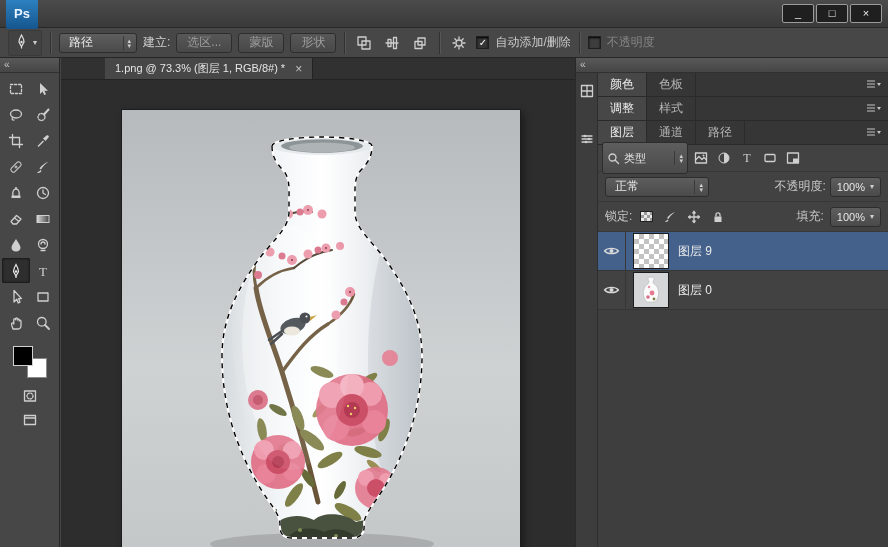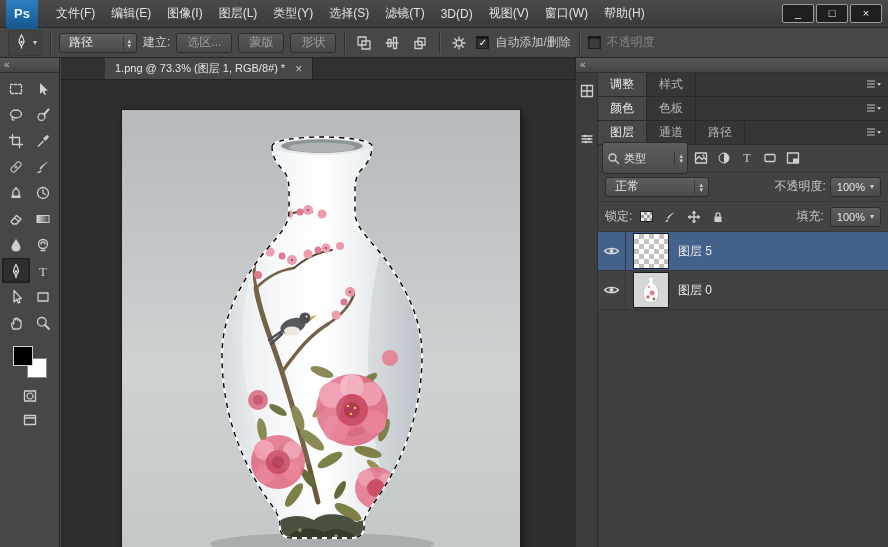--- a/index.html
+++ b/index.html
@@ -77,33 +77,20 @@
   .thumb.checker{background-color:#fff;background-image:linear-gradient(45deg,#c2c2c2 25%,transparent 25%,transparent 75%,#c2c2c2 75%),linear-gradient(45deg,#c2c2c2 25%,transparent 25%,transparent 75%,#c2c2c2 75%);background-size:10px 10px;background-position:0 0,5px 5px;}
   .layer-name{color:#ebebeb;font-size:12px;white-space:nowrap;}
 </style>
 </head>
 <body>
 
 <div class="app">
 
   <div class="titlebar">
     <div class="ps-logo">Ps</div>
-    <div class="menubar">
-      <span class="menu-item">文件(F)</span>
-      <span class="menu-item">编辑(E)</span>
-      <span class="menu-item">图像(I)</span>
-      <span class="menu-item">图层(L)</span>
-      <span class="menu-item">类型(Y)</span>
-      <span class="menu-item">选择(S)</span>
-      <span class="menu-item">滤镜(T)</span>
-      <span class="menu-item">3D(D)</span>
-      <span class="menu-item">视图(V)</span>
-      <span class="menu-item">窗口(W)</span>
-      <span class="menu-item">帮助(H)</span>
-    </div>
     <div class="win-controls">
       <div class="win-btn">_</div>
       <div class="win-btn">□</div>
       <div class="win-btn">×</div>
     </div>
   </div>
 
   <div class="optionsbar">
     <div class="tool-preset">
       <span><svg width="17" height="17">
@@ -481,33 +468,33 @@
               <path d="M3,5 L13,5 M3,8 L13,8 M3,11 L13,11"></path>
               <circle cx="6" cy="5" r="1.3" fill="#cfcfcf" stroke="none"></circle>
               <circle cx="10" cy="8" r="1.3" fill="#cfcfcf" stroke="none"></circle>
               <circle cx="7" cy="11" r="1.3" fill="#cfcfcf" stroke="none"></circle>
             </svg>
           </span>
       </div>
       <div class="panels">
 
         <div class="tabrow">
-          <div class="ptab active">调整</div>
-          <div class="ptab">样式</div>
+          <div class="ptab active">颜色</div>
+          <div class="ptab">色板</div>
           <div class="pmenu">
               <svg width="15" height="11">
                 <path d="M1,2 h8 M1,5 h8 M1,8 h8" stroke="#c4c4c4"></path>
                 <path d="M11,4 l4,0 -2,3 z" fill="#c4c4c4"></path>
               </svg>
             </div>
         </div>
 
         <div class="tabrow">
-          <div class="ptab active">颜色</div>
-          <div class="ptab">色板</div>
+          <div class="ptab active">调整</div>
+          <div class="ptab">样式</div>
           <div class="pmenu">
               <svg width="15" height="11">
                 <path d="M1,2 h8 M1,5 h8 M1,8 h8" stroke="#c4c4c4"></path>
                 <path d="M11,4 l4,0 -2,3 z" fill="#c4c4c4"></path>
               </svg>
             </div>
         </div>
 
         <div class="tabrow">
           <div class="ptab active">图层</div>
@@ -612,21 +599,21 @@
 
         <div class="layer-list">
           <div class="layer-row selected">
             <div class="eye-cell">
               <svg width="17" height="12">
                   <path d="M1.5,6 C4.5,2.5 12.5,2.5 15.5,6 C12.5,9.5 4.5,9.5 1.5,6 Z" fill="none" stroke="#d8d8d8" stroke-width="1.2"></path>
                   <circle cx="8.5" cy="6" r="2" fill="#d8d8d8"></circle>
                 </svg>
             </div>
             <div class="thumb checker"></div>
-            <span class="layer-name">图层 5</span>
+            <span class="layer-name">图层 9</span>
           </div>
           <div class="layer-row">
             <div class="eye-cell">
               <svg width="17" height="12">
                   <path d="M1.5,6 C4.5,2.5 12.5,2.5 15.5,6 C12.5,9.5 4.5,9.5 1.5,6 Z" fill="none" stroke="#d8d8d8" stroke-width="1.2"></path>
                   <circle cx="8.5" cy="6" r="2" fill="#d8d8d8"></circle>
                 </svg>
             </div>
             <div class="thumb">
               <svg width="34" height="34" viewBox="0 0 34 34">

